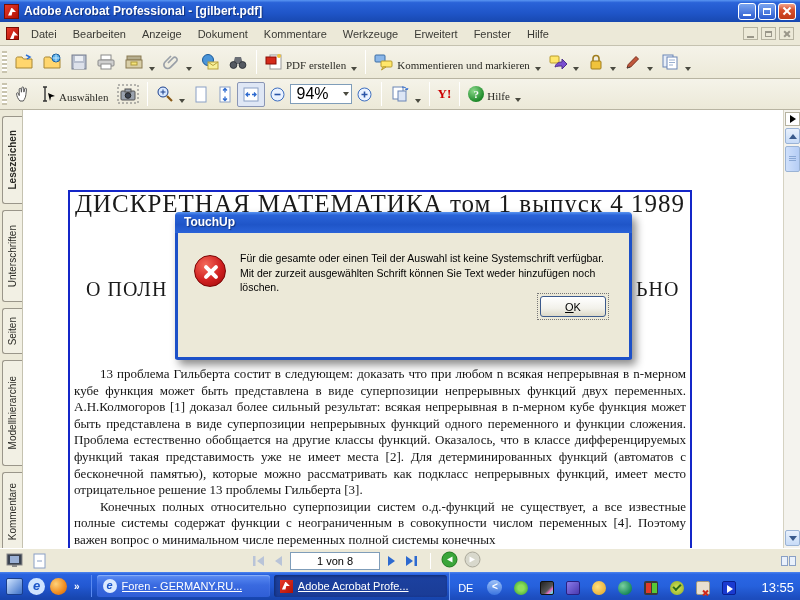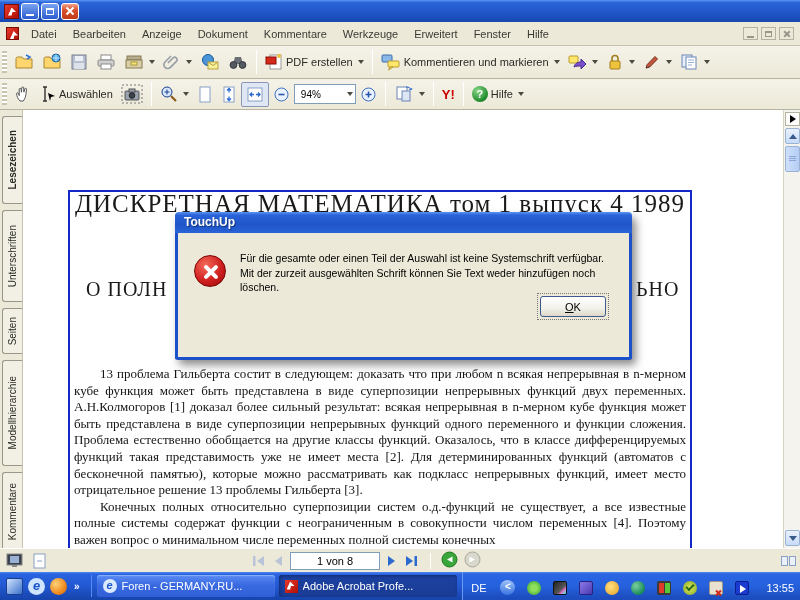--- a/index.html
+++ b/index.html
@@ -39,26 +39,26 @@
   .mdi-glyph-x::before { transform:rotate(45deg); } .mdi-glyph-x::after { transform:rotate(-45deg); }
 
   
   .toolbar { position:absolute; left:0; width:800px; background:linear-gradient(180deg,#f5f3e9,#ece9d8);
     border-bottom:1px solid #b8b4a2; display:flex; align-items:center; }
   .tb1 { top:46px; height:33px; }
   .tb2 { top:79px; height:31px; }
   .grip { width:5px; height:22px; margin:0 3px 0 2px;
     background:repeating-linear-gradient(180deg,#c9c4ae 0 2px,#fff 2px 4px); }
   .tsep { width:1px; height:24px; background:#c9c4ae; border-right:1px solid #fff; margin:0 4px; }
-  .tbtn { display:flex; align-items:center; gap:3px; padding:2px 4px; border-radius:2px; }
+  .tbtn { display:flex; align-items:flex-end; gap:3px; padding:2px 4px; border-radius:2px;font-family:Liberation Serif, serif; }
   .tbtn .lbl { font-size:11px; color:#2a2a25; white-space:nowrap; }
   .drop { width:0; height:0; border-left:3px solid transparent; border-right:3px solid transparent; border-top:4px solid #4a4a40; margin-left:2px; }
   .pressed { border:1px solid #8a96b5; background:#dfe7f5; }
   .zoom-combo { display:flex; align-items:center; background:#fff; border:1px solid #7f9db9; height:20px; width:62px; padding:0 2px 0 6px; }
-  .zoom-combo .val { font-size:10px; flex:1; }
+  .zoom-combo .val { font-size:16px; flex:1; }
   .ysep { color:#c00; font-weight:bold; font-size:13px; }
 
   svg.ic { display:block; }
 
   
   .main { position:absolute; left:0; top:110px; width:800px; height:438px; background:#fff; }
   .tabstrip { position:absolute; left:0; top:0; width:23px; height:438px; background:#ece9d8; border-right:1px solid #c5c2b0; }
   .vtab { position:absolute; left:2px; width:20px; background:#f2f0e4; border:1px solid #9a968a; border-right:none;
     border-radius:3px 0 0 3px; display:flex; align-items:center; justify-content:center; }
   .vtab span { writing-mode:vertical-rl; transform:rotate(180deg); font-size:10px; color:#2a2a25; white-space:nowrap; overflow:hidden; }
@@ -118,21 +118,21 @@
   .taskdivider { width:1px; height:22px; background:#1a3e9a; border-right:1px solid #5a8af0; margin:0 3px; }
   .taskbtn { height:22px; width:178px; margin:0 2px; border-radius:3px; display:flex; align-items:center; gap:5px; padding:0 6px;
     font-size:11px; color:#fff; white-space:nowrap; overflow:hidden; }
   .task-inactive { background:linear-gradient(180deg,#5a8cf4,#3a6ae0 45%,#2f5ed6); box-shadow:inset 0 1px 1px #8ab0f8; }
   .task-active { background:linear-gradient(180deg,#1c41a0,#1a3c96); box-shadow:inset 1px 1px 3px #102a70; }
   .taskbtn .ticon { flex:0 0 auto; }
   .t-ie { width:14px; height:14px; background:#dceaff; border-radius:50%; color:#1a55c8; font-weight:bold; font-size:11px; font-style:italic; text-align:center; line-height:13px; }
   .t-acro { width:13px; height:13px; background:linear-gradient(135deg,#e8392a,#b01005); position:relative; }
   .t-acro::after { content:""; position:absolute; left:2px; top:2px; width:8px; height:8px;
     background:#fff; clip-path:polygon(0 100%,45% 0,100% 55%,55% 55%,45% 100%); }
-  .taskbtn .tlabel { overflow:hidden; text-overflow:ellipsis; }
+  .taskbtn .tlabel { overflow:hidden; text-overflow:ellipsis;text-decoration:underline; }
   .tray { margin-left:auto; height:28px; display:flex; align-items:center; gap:12px; padding:3px 6px 0 8px;
     background:linear-gradient(180deg,#4f86ef 0%,#2a66e4 8%,#2661dd 50%,#1c4cbd 95%); border-left:1px solid #6a9af4; }
   .lang { color:#fff; font-size:11px; margin-right:2px; }
   .traychev { width:15px; height:15px; border-radius:50%; background:linear-gradient(180deg,#9ec2f8,#3a74e0);
     color:#fff; font-size:10px; font-weight:bold; text-align:center; line-height:14px; }
   .trayicon { width:14px; height:14px; border-radius:2px; }
   .ti-clover { background:radial-gradient(circle,#8fe05a 30%,#2f9a2f); border-radius:50%; }
   .ti-cam { background:linear-gradient(135deg,#222,#555 60%,#e070c0 75%,#70d0e0 90%); border:1px solid #111; }
   .ti-net { background:linear-gradient(135deg,#8a7ae8,#4a3ab0); border:1px solid #2a2080; }
   .ti-qip { background:radial-gradient(circle at 40% 40%,#ffe080,#e0a020); border-radius:50%; }
@@ -141,21 +141,21 @@
   .ti-traffic i:first-child { background:#e03a2a; } .ti-traffic i:last-child { background:#58c838; }
   .ti-check { background:radial-gradient(circle,#d8e858,#8aa828); border-radius:50%; position:relative; }
   .ti-check::after { content:""; position:absolute; left:3px; top:3px; width:6px; height:3px;
     border-left:2px solid #2a6a1a; border-bottom:2px solid #2a6a1a; transform:rotate(-45deg); }
   .ti-mail { background:#e8e0d0; border:1px solid #a09880; position:relative; }
   .ti-mail::before,.ti-mail::after { content:""; position:absolute; right:0; bottom:0; width:7px; height:2px; background:#d02a1a; }
   .ti-mail::before { transform:rotate(45deg); } .ti-mail::after { transform:rotate(-45deg); }
   .ti-play { background:#1a3ad0; border:1px solid #0a2090; position:relative; }
   .ti-play::after { content:""; position:absolute; left:4px; top:3px; width:0; height:0;
     border-top:4px solid transparent; border-bottom:4px solid transparent; border-left:6px solid #fff; }
-  .clock { color:#fff; font-size:11px; margin-left:5px;text-align:center; }
+  .clock { color:#fff; font-size:13px; margin-left:13px;text-align:center; }
 
   
   .dialog { position:absolute; left:175px; top:212px; width:457px; height:148px; z-index:50;
     border:3px solid #1c50c8; border-top:none; border-radius:6px 6px 3px 3px; background:#ece9d8;
     box-shadow:4px 5px 8px rgba(0,0,0,.45); }
   .dlg-title { height:21px; border-radius:4px 4px 0 0; margin:0 -3px;
     background:linear-gradient(180deg,#5a96f2 0%,#2a63d8 15%,#1f55c8 60%,#2a63d8 100%);
     color:#fff; font-weight:bold; font-size:12px; line-height:21px; padding-left:9px; text-shadow:1px 1px 1px #10307a; }
   .dlg-body { position:relative; height:97px;padding-left:12px; }
   .err-icon { position:absolute; left:16px; top:22px; width:32px; height:32px; border-radius:50%;
@@ -169,20 +169,21 @@
   .ok-btn span { display:inline-block; }
   .ok-btn span::first-letter { text-decoration:underline; }
 </style>
 </head>
 <body>
 
 <div class="screen">
 
   <div class="titlebar">
     <div class="acro-icon"></div>
+    <div class="apptitle">Adobe Acrobat Professional - [gilbert.pdf]</div>
     <div class="tb-btn tb-min">
         <div class="glyph-min"></div>
       </div>
     <div class="tb-btn tb-max">
         <div class="glyph-max"></div>
       </div>
     <div class="tb-btn tb-close">
         <div class="glyph-x"></div>
       </div>
   </div>

